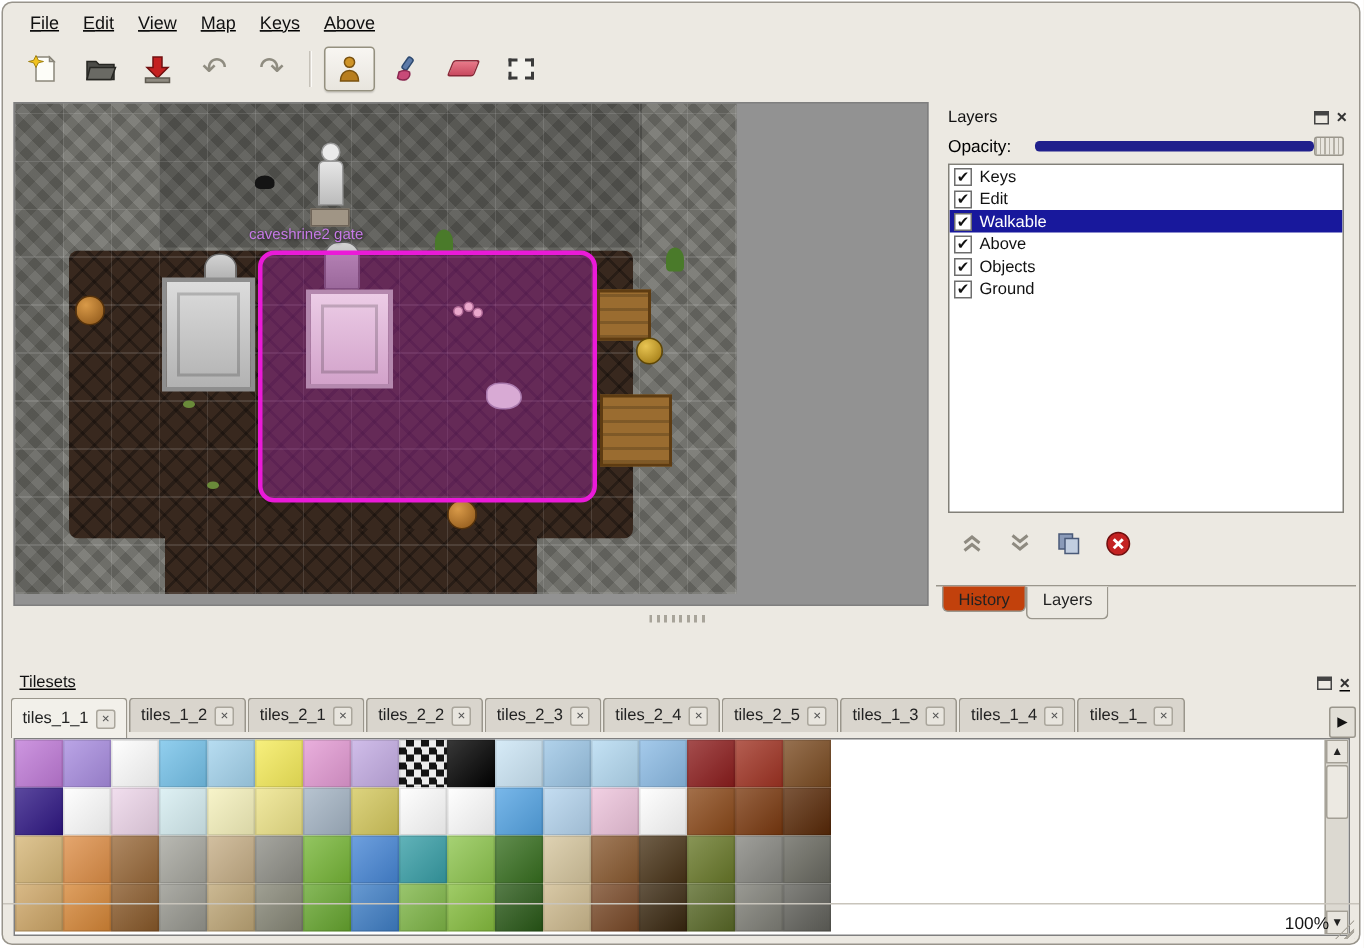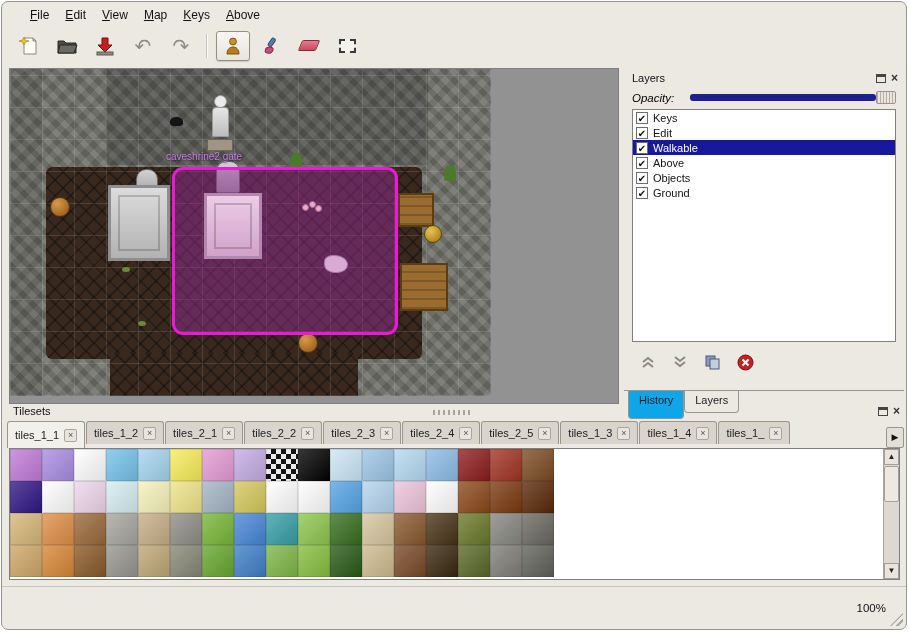--- a/index.html
+++ b/index.html
@@ -1,21 +1,21 @@
 <!DOCTYPE html>
 <html><head>
 <meta charset="utf-8">
 <style>
   * { margin:0; padding:0; box-sizing:border-box; }
   html,body { width:909px; height:632px; background:#ffffff; font-family:"Liberation Sans",sans-serif; overflow:hidden; }
   .window { position:absolute; left:1px; top:1px; width:906px; height:629px; background:#ece9e2;
             border:1px solid #98948b; border-radius:7px; overflow:hidden; }
 
   
-  .menubar { display:flex; align-items:center; height:25px; padding-left:20px; }
+  .menubar { display:flex; align-items:center; height:25px; padding-left:10px;text-decoration:underline; }
   .menu-item { font-size:12px; color:#111; padding:3px 8px; cursor:default; }
   .menu-item::first-letter { text-decoration:underline; }
 
   
   .toolbar { display:flex; align-items:center; height:37px; padding-left:10px; }
   .tbtn { width:34px; height:30px; display:flex; align-items:center; justify-content:center; border-radius:3px; margin-right:4px; position:relative; }
   .tbtn.pressed { background:linear-gradient(#f8f6f2,#e8e5de); border:1px solid #94907f; box-shadow:0 1px 1px rgba(0,0,0,.15); }
   .tsep { width:0; height:24px; border-left:1px solid #c6c2b9; border-right:1px solid #fbfaf7; margin:0 8px 0 4px; }
   .glyph-btn { font-size:20px; color:#8f8c80; line-height:1; }
   .eraser-shape { width:18px; height:11px; background:linear-gradient(#e87a8a,#c94a60); transform:skewX(-22deg); border:1px solid #8a2838; border-radius:2px; }
@@ -67,37 +67,37 @@
   .moss { position:absolute; width:8px; height:5px; border-radius:50%; background:#6a8a3a; }
 
   
   .dock-title { height:20px; display:flex; align-items:center; font-size:11px; color:#111; padding-left:8px; }
   .dock-title-btns { margin-left:auto; display:flex; align-items:center; gap:5px; padding-right:6px; }
   .float-ico { width:10px; height:9px; border:1px solid #444; border-top:3px solid #444; display:inline-block; }
   .close-ico { font-size:12px; font-weight:bold; color:#333; line-height:10px; }
 
   
   .layers-dock { position:absolute; left:622px; top:66px; width:280px; height:346px; }
-  .opacity-row { display:flex; align-items:center; gap:16px; padding:3px 8px 5px 8px;font-style:italic; }
+  .opacity-row { display:flex; align-items:center; gap:16px; padding:3px 8px 5px 8px; }
   .opacity-label { font-size:11.5px; }
   .slider { flex:1; position:relative; height:13px; }
   .slider-fill { position:absolute; left:0; top:3px; right:20px; height:7px; background:#20208c; border-radius:3px; }
   .slider-handle { position:absolute; right:0; top:0; width:20px; height:13px; background:#e9e6df; border:1px solid #9a968c; border-radius:2px;
      background-image:repeating-linear-gradient(90deg, #b4b0a6 0 1px, transparent 1px 3px); }
   .layer-list { margin:0 8px; height:233px; background:#ffffff; border:1px solid #828078; overflow:hidden; }
   .layer-row { display:flex; align-items:center; height:15px; gap:5px; padding-left:3px; font-size:11px; color:#111; }
   .layer-row.selected { background:#18189c; color:#ffffff; }
   .checkbox { width:12px; height:12px; background:#fff; border:1px solid #6e6e6e; font-size:10px; line-height:11px; text-align:center; color:#111; flex:0 0 auto; }
   .layer-btns { display:flex; align-items:center; gap:16px; padding:8px 0 0 16px; height:32px; }
   .dock-tabs { position:absolute; left:0; right:0; bottom:0; height:24px; border-top:1px solid #9a968c; display:flex; padding-left:4px; }
-  .dock-tab { font-size:11px; padding:3px 10px 4px 10px; background:#0ea5e9; border:1px solid #9a968c; border-top:none; border-radius:0 0 4px 4px; height:28px; color:#222; }
+  .dock-tab { font-size:11px; padding:3px 10px 4px 10px; background:#c2410c; border:1px solid #9a968c; border-top:none; border-radius:0 0 4px 4px; height:17px; color:#222; }
   .dock-tab.active { background:#ece9e2; height:22px; }
 
   
-  .tilesets-dock { position:absolute; left:3px; top:399px; width:901px; height:182px; }
+  .tilesets-dock { position:absolute; left:3px; top:443px; width:901px; height:182px;text-decoration:underline; }
   .ts-tabbar { position:absolute; left:2px; top:20px; right:22px; height:27px; display:flex; align-items:flex-start; overflow:hidden; }
   .ts-tab { display:flex; align-items:center; gap:5px; font-size:11px; color:#222; height:23px; padding:0 7px; background:#d9d5cd;
             border:1px solid #9a968c; border-bottom:none; border-radius:3px 3px 0 0; flex:0 0 auto; margin-right:1px; }
   .ts-tab.active { background:#f2f0ea; height:27px; }
   .ts-close { width:13px; height:13px; border:1px solid #aaa69c; background:#e8e5de; font-size:9px; line-height:11px; text-align:center; color:#555; border-radius:2px; }
   .ts-scroll { position:absolute; right:2px; top:26px; width:18px; height:21px; background:#e2dfd7; border:1px solid #9a968c; border-radius:2px;
                font-size:9px; text-align:center; line-height:19px; color:#111; }
   .tile-area { position:absolute; left:4px; top:47px; right:6px; bottom:3px; background:#ffffff; border:1px solid #7f7f7f; overflow:hidden; }
   .tile-grid { position:absolute; left:0; top:0; width:544px; display:grid; grid-template-columns:repeat(17,32px); }
   .tile { width:32px; height:32px; box-shadow:inset 0 0 0 1px rgba(0,0,0,.10);
@@ -105,21 +105,21 @@
   .tile.checker { background:repeating-conic-gradient(#141414 0 25%, #ececec 0 50%); background-size:10px 10px; }
   .vscroll { position:absolute; right:0; top:0; bottom:0; width:16px; background:#dcd9d1; border-left:1px solid #a8a49a; }
   .vs-btn { position:absolute; left:0; right:0; height:16px; background:#e8e5de; border:1px solid #a4a096; font-size:8px; text-align:center; line-height:14px; color:#222; }
   .vs-up { top:0; } .vs-down { bottom:0; }
   .vs-thumb { position:absolute; left:0; right:0; top:17px; height:36px; background:#ece9e2; border:1px solid #a4a096; border-radius:2px; }
 
   
   .splitter { position:absolute; left:7px; top:404px; width:895px; height:12px; }
   .splitter-handle { position:absolute; left:424px; top:4px; width:38px; height:5px;
      background-image:repeating-linear-gradient(90deg, #a8a49a 0 2px, transparent 2px 5px); }
-  .statusbar { position:absolute; left:0; right:0; bottom:0; height:43px; border-top:1px solid #c8c4bb; display:flex; align-items:center; justify-content:flex-end; padding-right:20px; font-size:11.5px; color:#111; }
+  .statusbar { position:absolute; left:0; right:0; bottom:0; height:27px; border-top:1px solid #c8c4bb; display:flex; align-items:center; justify-content:flex-end; padding-right:20px; font-size:11.5px; color:#111; }
   .grip { position:absolute; right:3px; bottom:3px; width:13px; height:13px;
      background:repeating-linear-gradient(135deg, transparent 0 3px, #aaa69c 3px 5px);
      clip-path:polygon(100% 0, 100% 100%, 0 100%); }
 </style>
 </head>
 <body>
 
 <div class="window">
 
   <div class="menubar">

